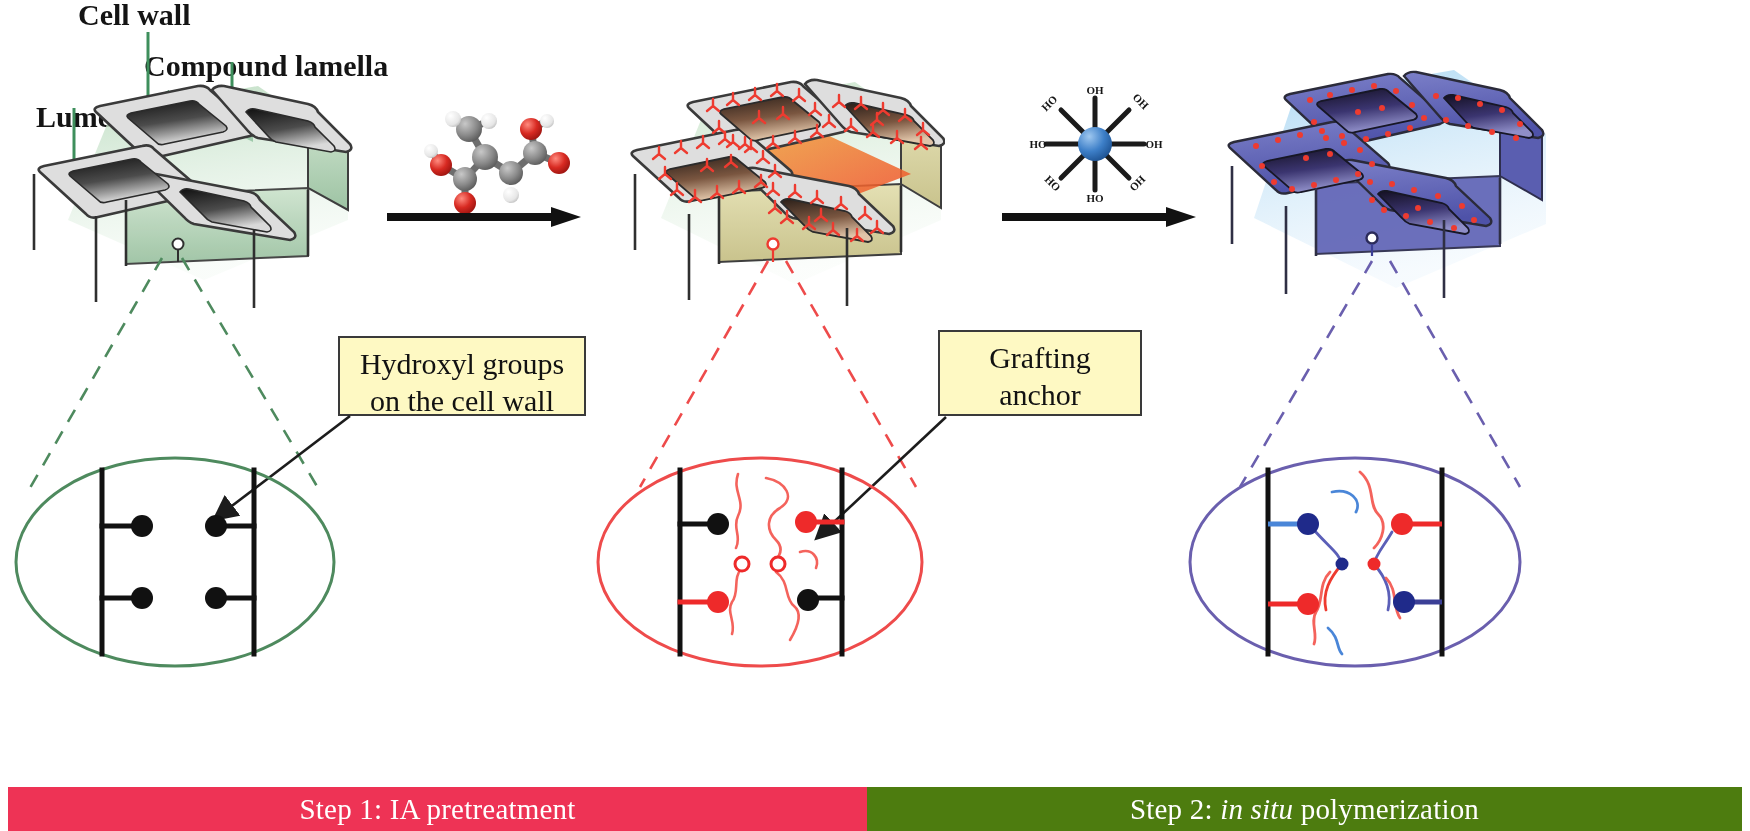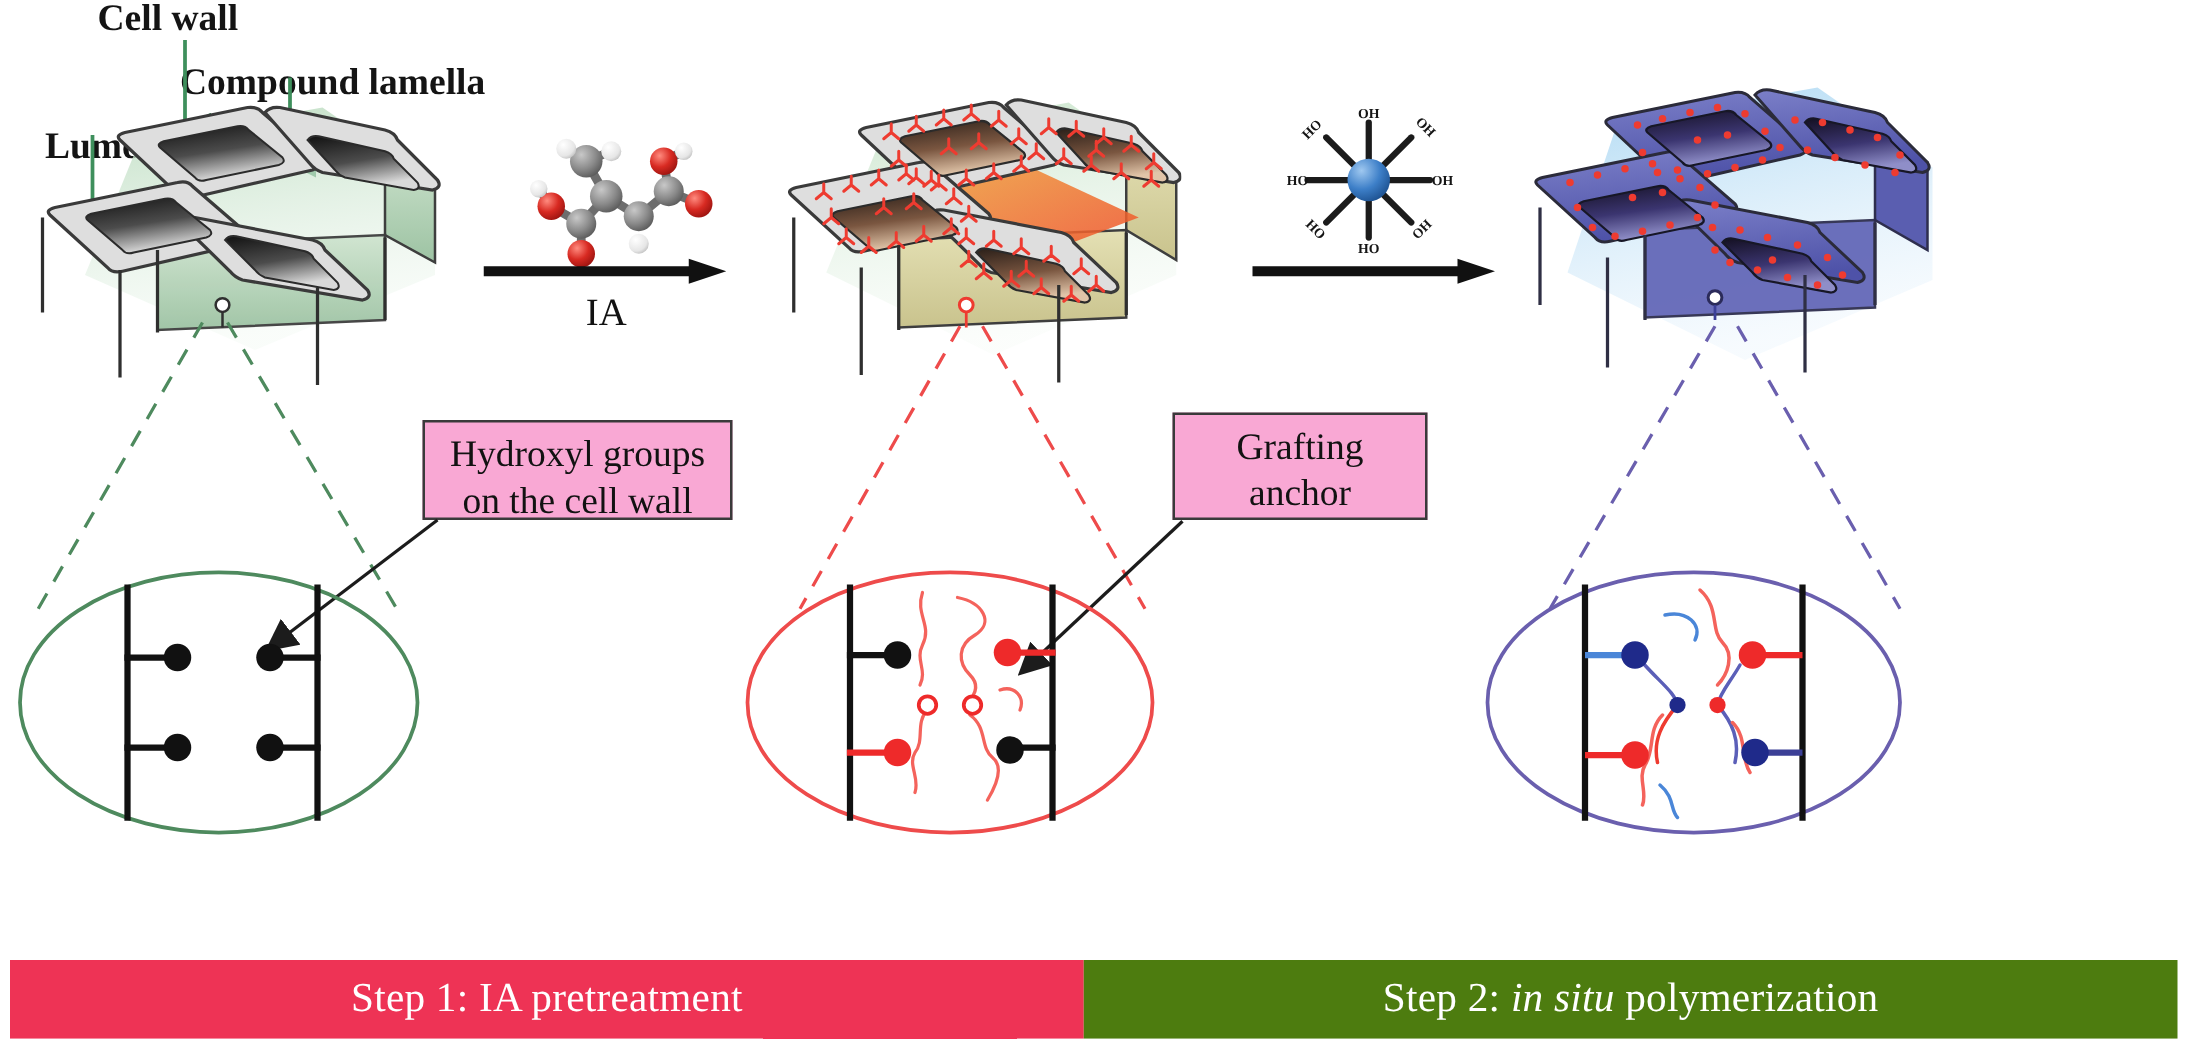--- a/index.html
+++ b/index.html
@@ -7,27 +7,27 @@
        font-family:"Liberation Serif",serif;color:#111;}
   .stage{position:absolute;inset:0;}
   .abs{position:absolute;}
   .lbl{font-family:"Liberation Serif",serif;font-weight:700;color:#141414;white-space:nowrap;}
   .lbl-cellwall{left:78px;top:-2px;font-size:30px;}
   .lbl-lamella{left:144px;top:17px;font-size:30px;margin-top:32px;}
   .lbl-lumen{left:36px;top:78px;font-size:30px;margin-top:22px;}
 
   .rxlabel{font-family:"Liberation Serif",serif;font-size:31px;color:#111;text-align:center;}
   .callout{
-    border:2.5px solid #3a3a3a;background:#f9a8d4;text-align:center;
+    border:2.5px solid #3a3a3a;background:#fef9c3;text-align:center;
     font-family:"Liberation Serif",serif;font-size:30px;line-height:1.22;color:#121212;
     padding:8px 14px 10px 14px;box-sizing:border-box;
   }
   .banner{
-    position:absolute;bottom:0;height:63px;display:flex;align-items:center;justify-content:center;
-    color:#ffffff;font-family:"Liberation Serif",serif;font-size:33px;letter-spacing:.2px;
+    position:absolute;bottom:0;height:44px;display:flex;align-items:center;justify-content:center;
+    color:#ffffff;font-family:"Liberation Serif",serif;font-size:29px;letter-spacing:.2px;
   }
   .banner i{font-style:italic;}
   .b1{left:8px;width:859px;}
   .b2{left:867px;width:875px;}
   svg{display:block;}
 </style>
 </head>
 <body>
 
 <div class="stage">
@@ -150,21 +150,20 @@
     <circle cx="94" cy="26" r="8" fill="url(#hball)"></circle>
     <circle cx="36" cy="56" r="7" fill="url(#hball)"></circle>
     <circle cx="152" cy="26" r="7" fill="url(#hball)"></circle>
     <circle cx="116" cy="100" r="8" fill="url(#hball)"></circle>
   </svg>
 
   <svg class="abs" style="left:385px;top:205px;" width="200" height="26">
     <line x1="2" y1="12" x2="170" y2="12" stroke="#111" stroke-width="8"></line>
     <path d="M166,2 L196,12 L166,22 Z" fill="#111"></path>
   </svg>
-  <div class="abs rxlabel" style="left:385px;top:232px;width:200px;">IA</div>
 
   <svg class="abs" style="left:615px;top:62px;" width="330" height="265">
     <defs>
       <linearGradient id="lumbrown" x1="0" y1="0" x2="0.3" y2="1">
         <stop offset="0%" stop-color="#2a1f19"></stop>
           <stop offset="55%" stop-color="#7a5640"></stop>
           <stop offset="100%" stop-color="#e0c4a8"></stop>
       </linearGradient>
       <linearGradient id="ggl2" x1="0" y1="0" x2="0.2" y2="1">
         <stop offset="0%" stop-color="#c4e2c6" stop-opacity=".9"></stop>

